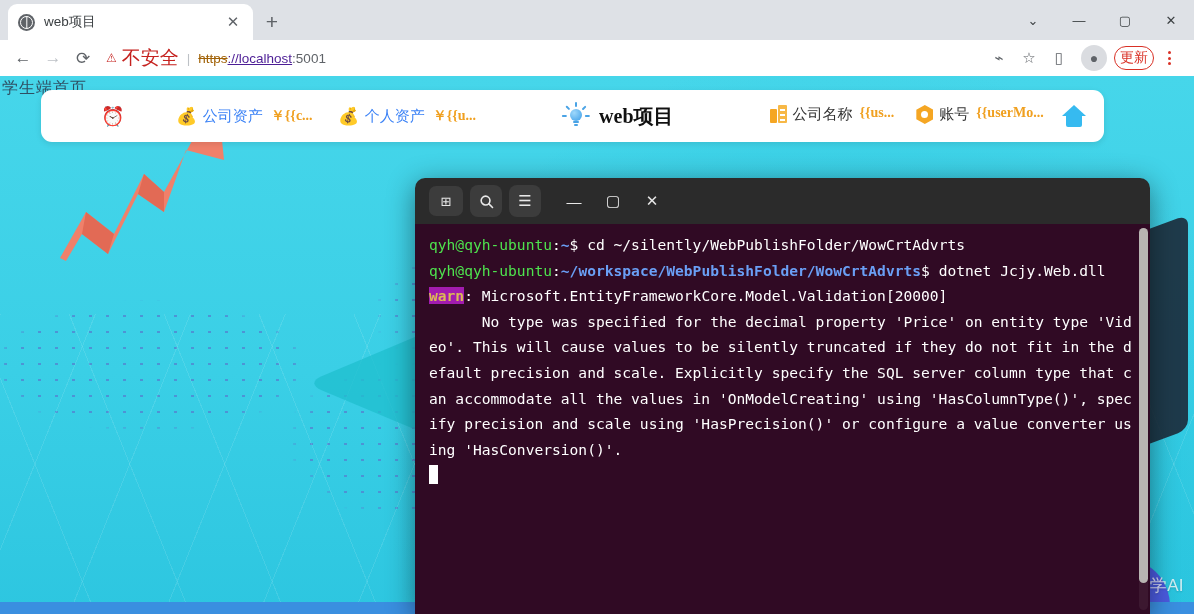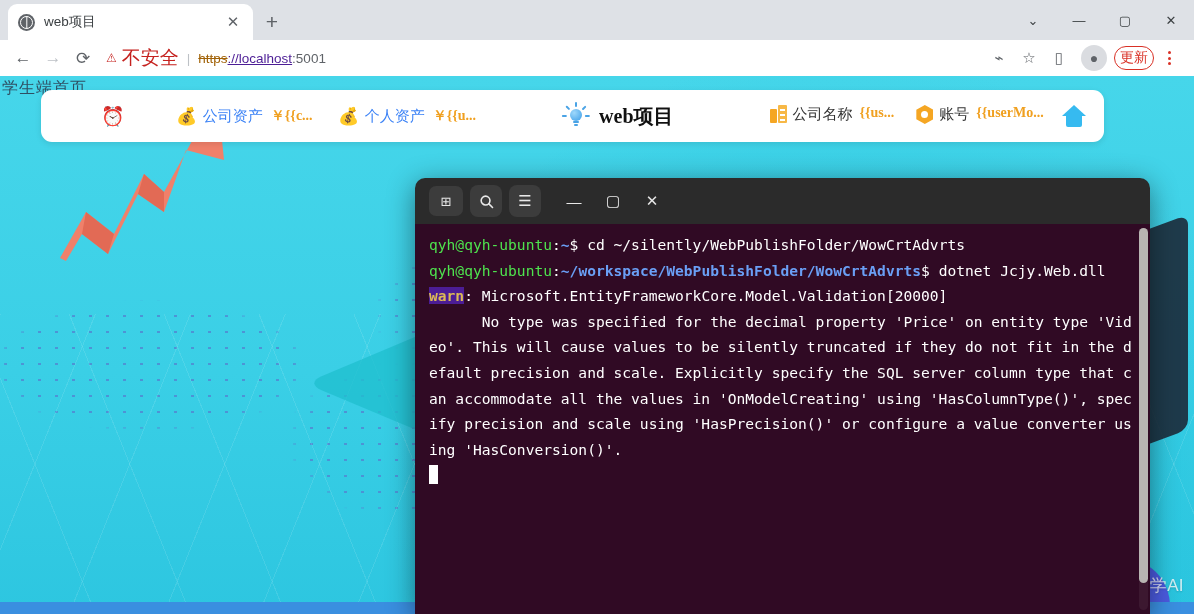--- a/index.html
+++ b/index.html
@@ -291,21 +291,21 @@
     padding: 8px 14px 0 14px; overflow: hidden;
   }
   #term-lines {
     font-family: "DejaVu Sans Mono", "Liberation Mono", monospace;
     font-size: 14.6px; line-height: 25.6px; color: #ffffff;
     white-space: pre-wrap; word-break: break-all;
   }
   .t-user { color: #4ee44e; font-weight: normal; }
   .t-punct { color: #ffffff; }
   .t-path { color: #6a9ff5; font-weight: bold; }
-  .t-warn { color: #ddbb55; background: #4c1d95; font-weight: bold; }
+  .t-warn { color: #ddbb55; background: #a21caf; font-weight: bold; }
   .t-plain { color: #ffffff; }
   #term-cursor {
     display: inline-block; width: 9px; height: 19px; background: #ffffff; vertical-align: -4px;
   }
   #term-scrollbar {
     position: absolute; right: 2px; top: 4px; width: 9px; height: 382px;
     background: rgba(255,255,255,0.06); border-radius: 5px;
   }
   #term-scroll-thumb {
     position: absolute; right: 2px; top: 4px; width: 9px; height: 355px;

